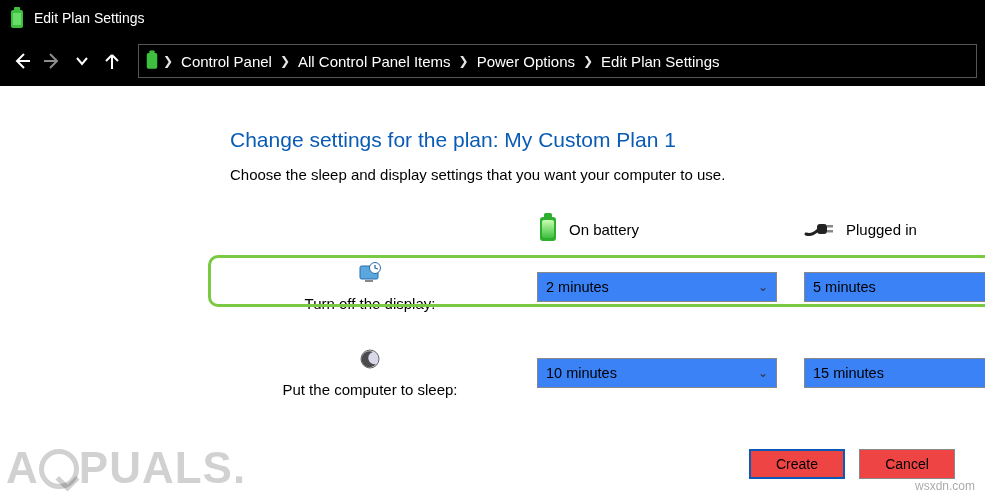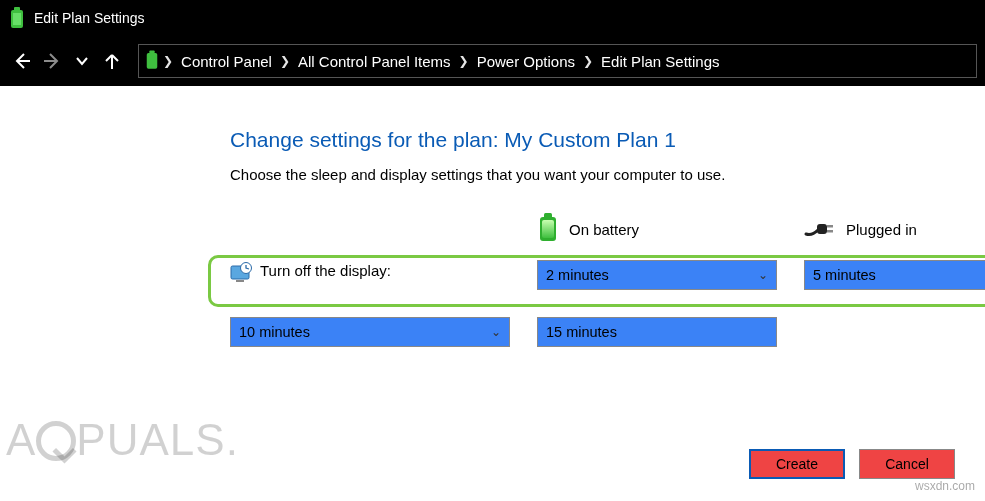--- a/index.html
+++ b/index.html
@@ -95,24 +95,25 @@
   }
   .col-header {
     display: flex;
     align-items: center;
     gap: 10px;
     font-size: 15px;
     padding: 6px 0 10px 0;
   }
   .row-label {
     display: flex;
-    align-items: flex-start;
+    align-items: center;
     gap: 8px;
     font-size: 15px;
     padding: 6px 0;
+    flex-direction: column;
   }
 
   .select {
     border: 1px solid #888;
     background: #3b82f6;
     height: 30px;
     display: flex;
     align-items: center;
     justify-content: space-between;
     padding: 0 8px;
@@ -145,23 +146,23 @@
     display: flex;
     align-items: center;
     justify-content: center;
     cursor: pointer;
   }
   .btn.primary { border: 2px solid #0a5bb5; }
 
   
   .wm-left {
     position: absolute;
-    left: 6px; bottom: 36px;
+    left: 6px; bottom: 8px;
     font-size: 44px;
-    font-weight: 400;
+    font-weight: 700;
     color: rgba(0,0,0,0.18);
     letter-spacing: 1px;
     font-family: Arial, sans-serif;
   }
   .wm-left .q {
     display: inline-block;
     width: 40px; height: 40px;
     border: 5px solid rgba(0,0,0,0.18);
     border-radius: 50%;
     position: relative;
@@ -295,20 +296,29 @@
         <span>2 minutes</span>
         <span class="chev">⌄</span>
       </div>
       <div class="select">
         <span>5 minutes</span>
 
       </div>
 
       <div style="height:24px;grid-column:1/4"></div>
 
+      <div class="row-label">
+        <span>
+          <svg class="moon-svg" viewBox="0 0 22 22">
+            <circle cx="11" cy="11" r="9" fill="#d8d8e8" stroke="#666"></circle>
+            <path d="M14 4 A8 8 0 1 0 17 16 A6 6 0 0 1 14 4 Z" fill="#333" opacity="0.85"></path>
+          </svg>
+        </span>
+        <span>Put the computer to sleep:</span>
+      </div>
       <div class="select">
         <span>10 minutes</span>
         <span class="chev">⌄</span>
       </div>
       <div class="select">
         <span>15 minutes</span>
 
       </div>
     </div>
 

